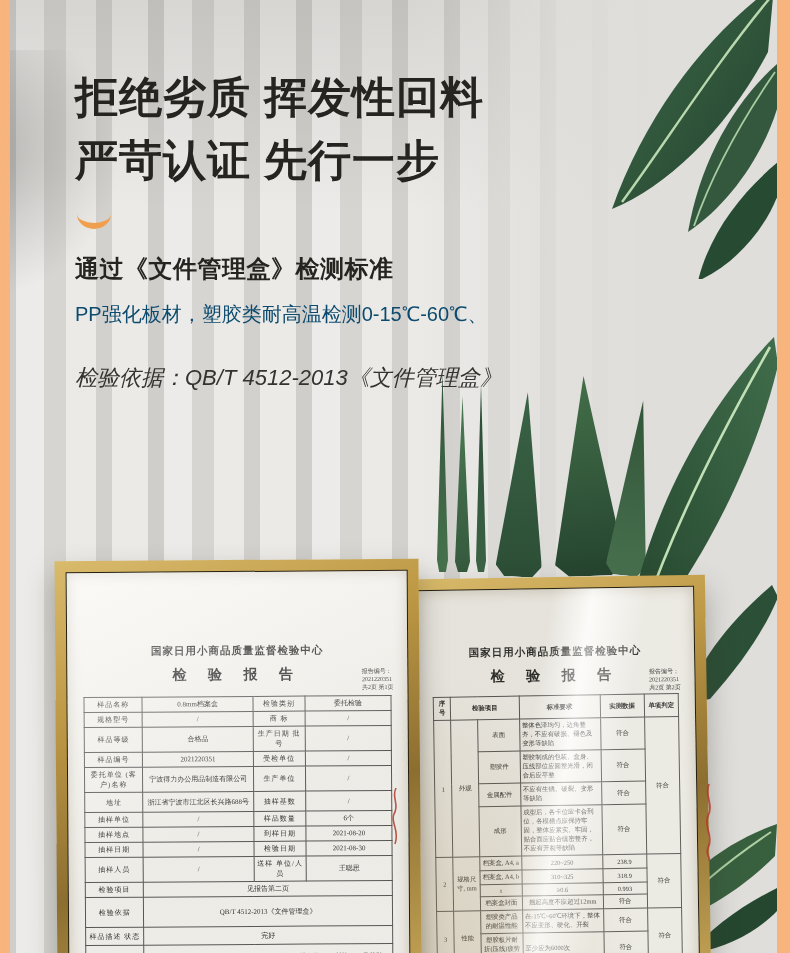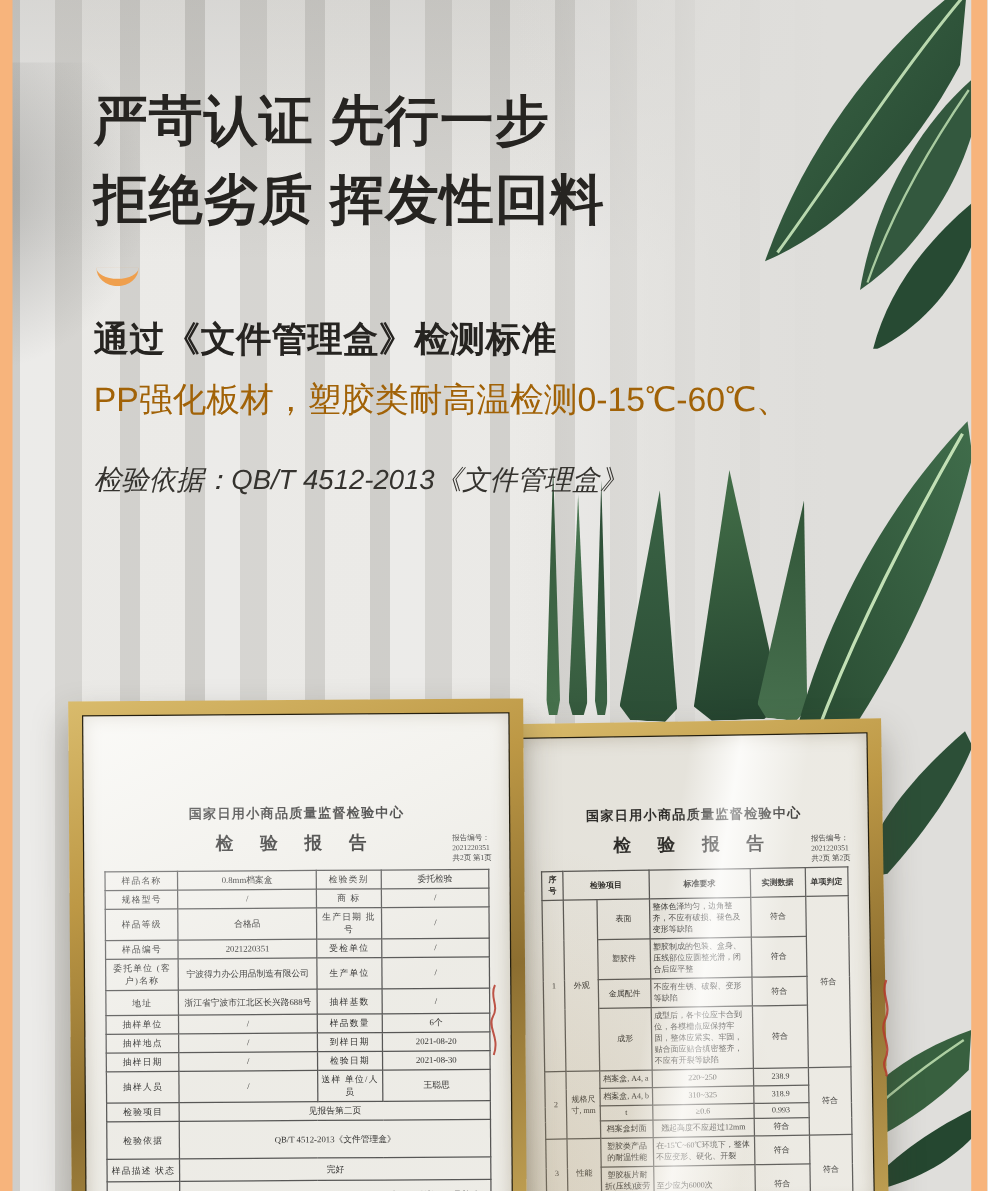--- a/index.html
+++ b/index.html
@@ -30,22 +30,22 @@
   
   .edge{ position:absolute; top:0; bottom:0; z-index:50; background:#f7b47c; }
   .edge-left{ left:0; width:10px; }
   .edge-right{ right:0; width:13px; }
 
   
   .copy{ position:absolute; left:75px; top:66px; z-index:20; color:#262421; }
   .headline{ font-size:43px; line-height:63px; font-weight:bold; letter-spacing:1px; white-space:nowrap; }
   .arc{ width:34px; height:15px; margin:22px 0 0 2px;
         border-bottom:6px solid #ef9f4d; border-radius:0 0 50% 50%/0 0 100% 100%; }
-  .subtitle{ margin-top:24px; font-size:28px; font-weight:600; letter-spacing:.5px; white-space:nowrap; }
-  .body-line{ font-size:27px; line-height:34px; color:#a16207; margin-top:6px; white-space:nowrap; }
+  .subtitle{ margin-top:24px; font-size:24px; font-weight:600; letter-spacing:.5px; white-space:nowrap; }
+  .body-line{ font-size:20px; line-height:34px; color:#0c4a6e; margin-top:6px; white-space:nowrap; }
   .body-line.first{ margin-top:12px; }
   .ref-line{ font-size:22px; line-height:34px; color:#35332f; white-space:nowrap; }
   .ref-block{ margin-top:30px;font-style:italic; }
 
   
   .leaf-svg{ position:absolute; z-index:10; }
   .blade{ position:absolute; z-index:9; clip-path:polygon(50% 0,100% 94%,80% 100%,20% 100%,0 94%); }
 
   
   .cert{ position:absolute; z-index:30; padding:12px;
@@ -121,22 +121,22 @@
   </svg>
 
   <div class="blade" style="left:437px; top:372px; width:11px; height:200px; background:linear-gradient(180deg,#325339,#47724d);"></div>
   <div class="blade" style="left:455px; top:396px; width:15px; height:176px; background:linear-gradient(180deg,#4c7a54,#35593d);"></div>
   <div class="blade" style="left:476px; top:384px; width:10px; height:188px; background:linear-gradient(180deg,#2a4a34,#3c6345);"></div>
   <div class="blade" style="left:500px; top:392px; width:46px; height:185px; transform:rotate(3deg); background:linear-gradient(180deg,#3a6345,#2c4e36);"></div>
   <div class="blade" style="left:552px; top:376px; width:70px; height:200px; transform:rotate(-2deg); background:linear-gradient(175deg,#447049,#24432f);"></div>
   <div class="blade" style="left:614px; top:400px; width:40px; height:176px; transform:rotate(6deg); background:linear-gradient(180deg,#315538,#47704e);"></div>
 
   <section class="copy">
+    <div class="headline">拒绝劣质 挥发性回料</div>
     <div class="headline">严苛认证 先行一步</div>
-    <div class="headline">拒绝劣质 挥发性回料</div>
     <div class="arc"></div>
     <div class="subtitle">通过《文件管理盒》检测标准</div>
     <div class="body-line first">PP强化板材，塑胶类耐高温检测0-15℃-60℃、</div>
     <div class="ref-block">
       <div class="ref-line"><span>检验依据：</span><span>QB/T 4512-2013《文件管理盒》</span></div>
     </div>
   </section>
 
   <div class="cert cert-left">
     <div class="paper">

